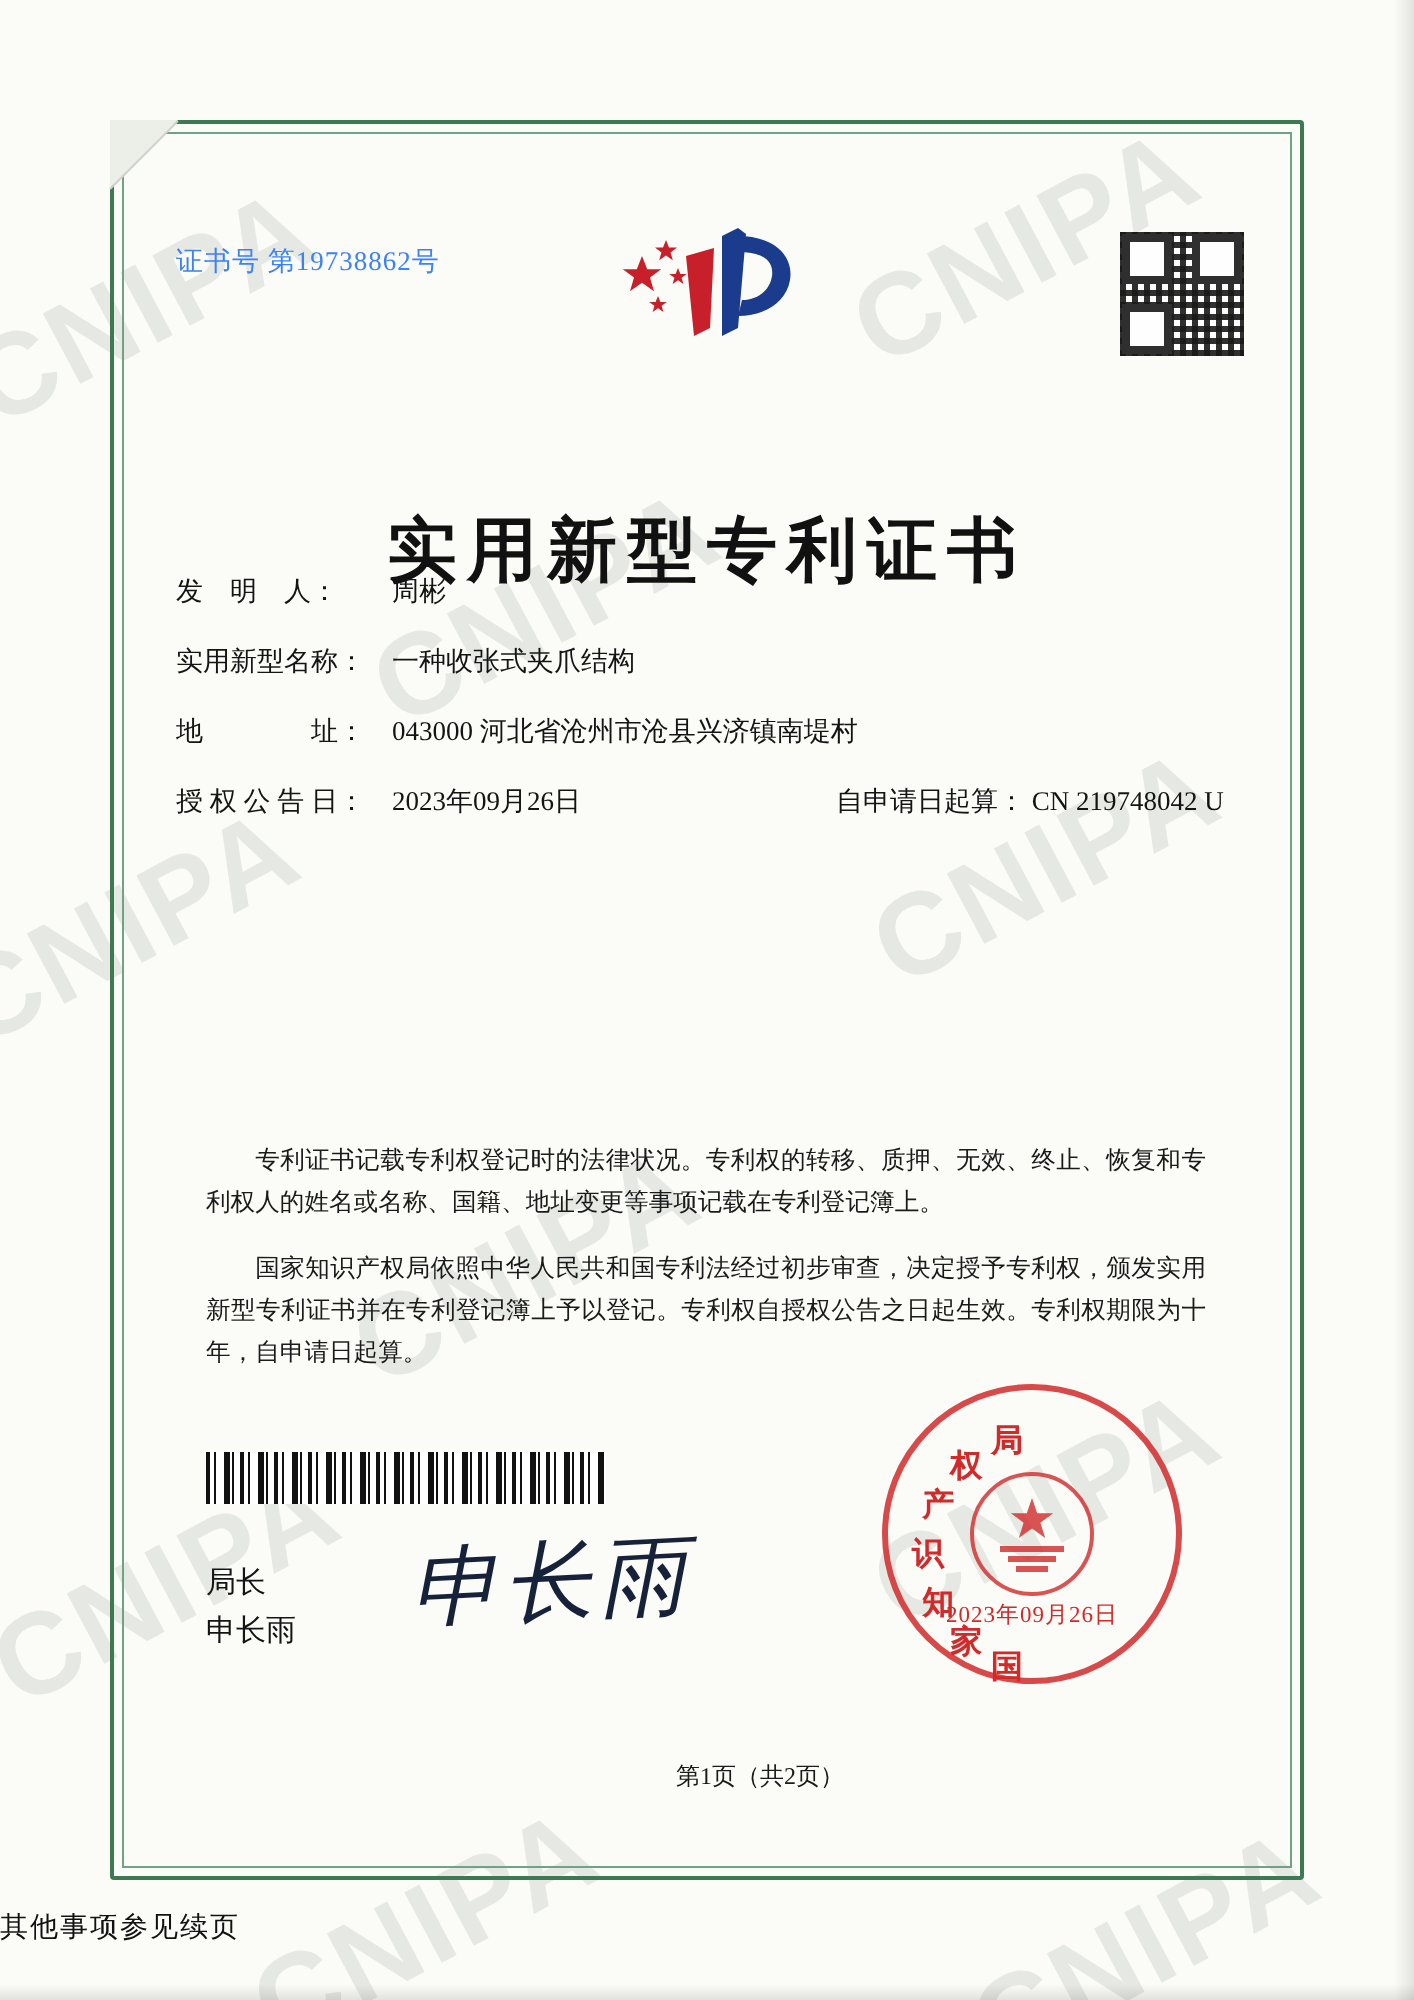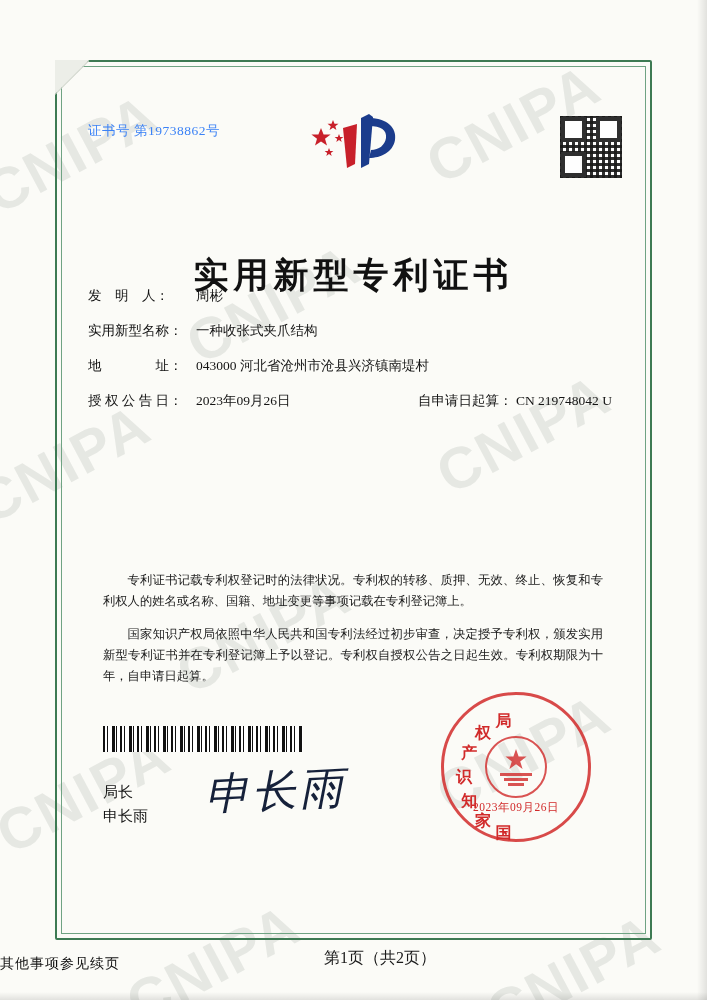--- a/index.html
+++ b/index.html
@@ -242,24 +242,24 @@
     left: 10px; top: 108px;
     width: 130px;
     text-align: center;
     font-size: 11.5px;
     color: #d12a2a;
     letter-spacing: .5px;
   }
 
   .page-no {
     position: absolute;
-    left: 0; top: 888px;
+    left: 0; top: 820px;
     width: 650px;
     text-align: center;
-    font-size: 16px;
+    font-size: 12px;
     color: #1a1a1a;
   }
 
   .footer-note {
     position: absolute;
     left: 0; top: 955px;
     width: 707px;
     font-size: 14px;
     color: #111;
     letter-spacing: 1px;

